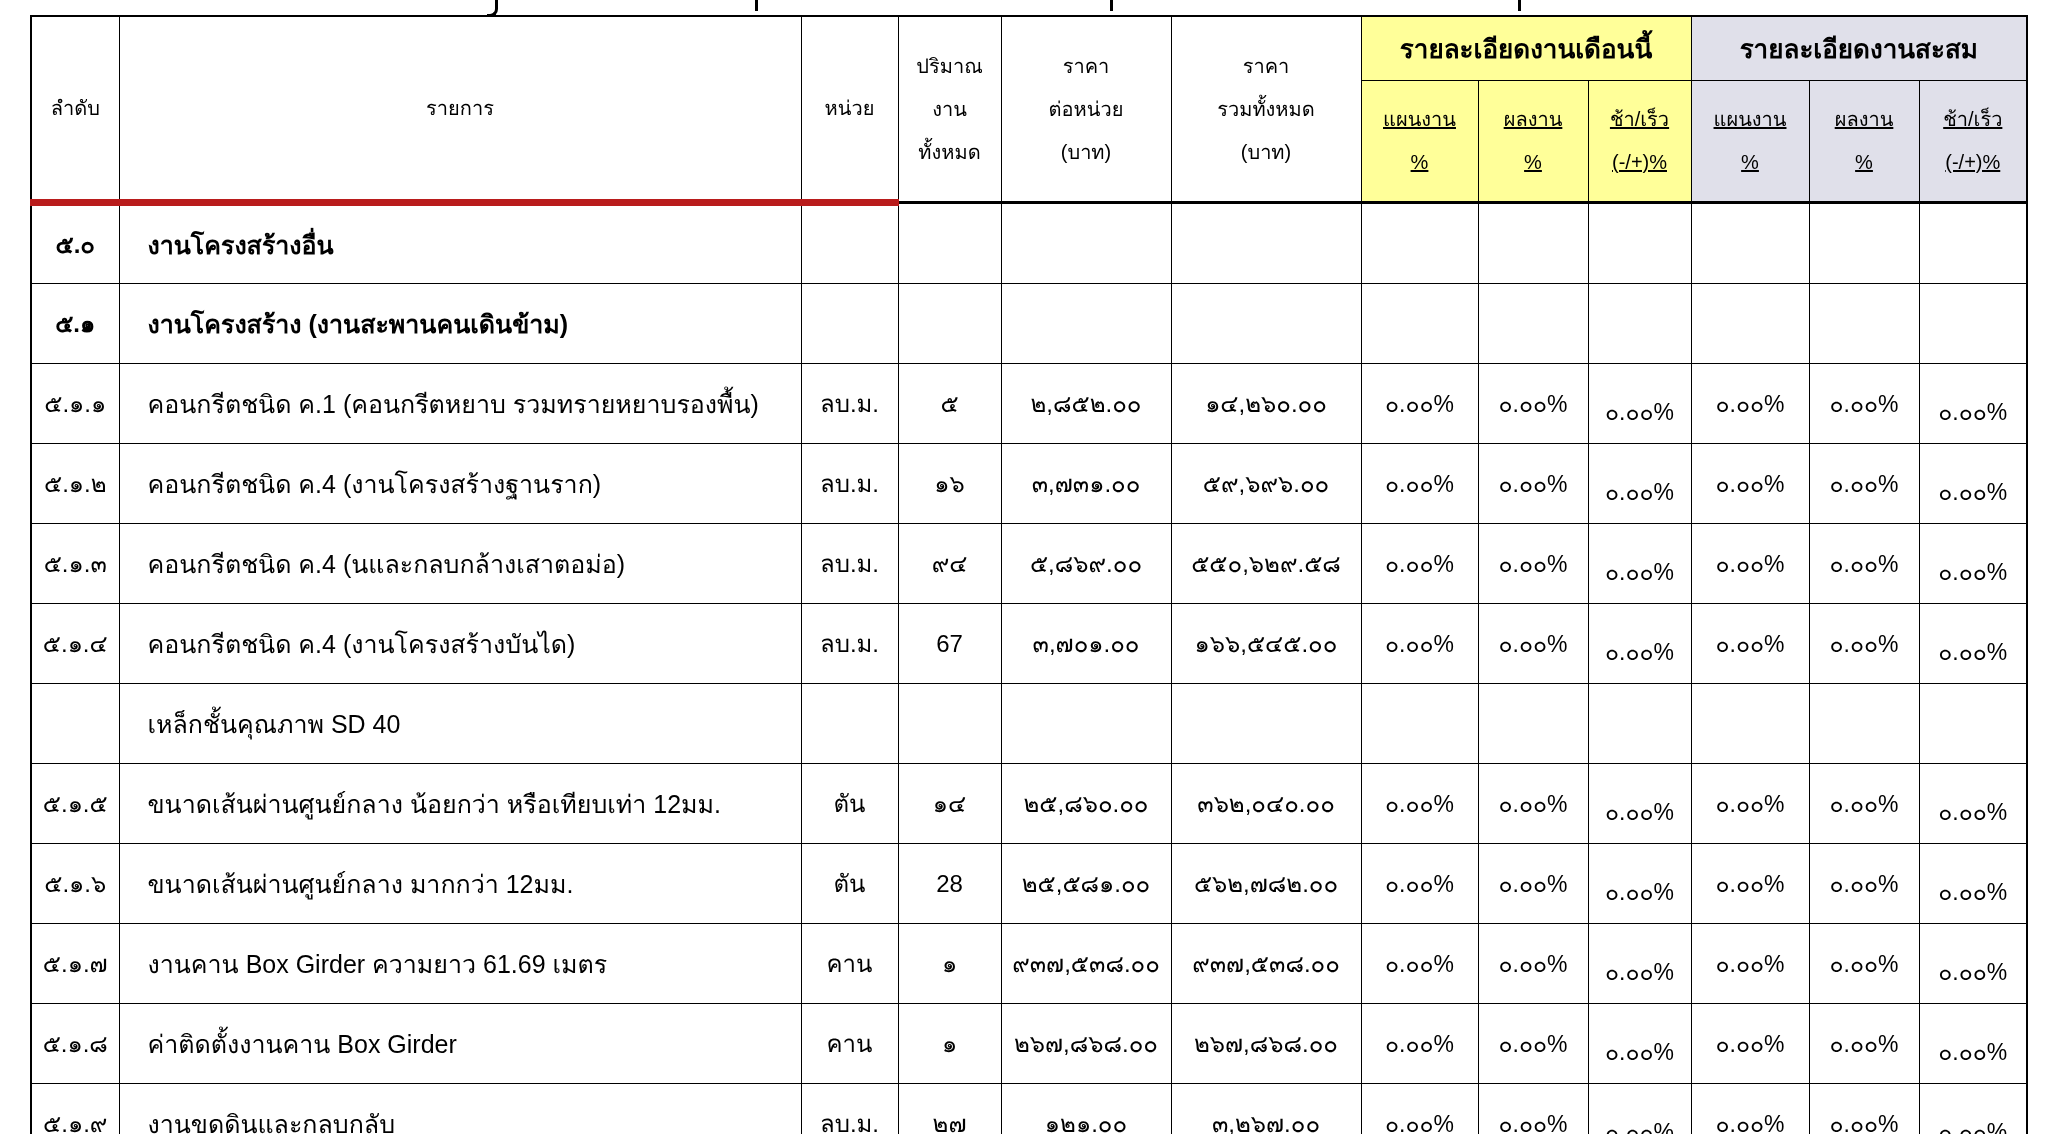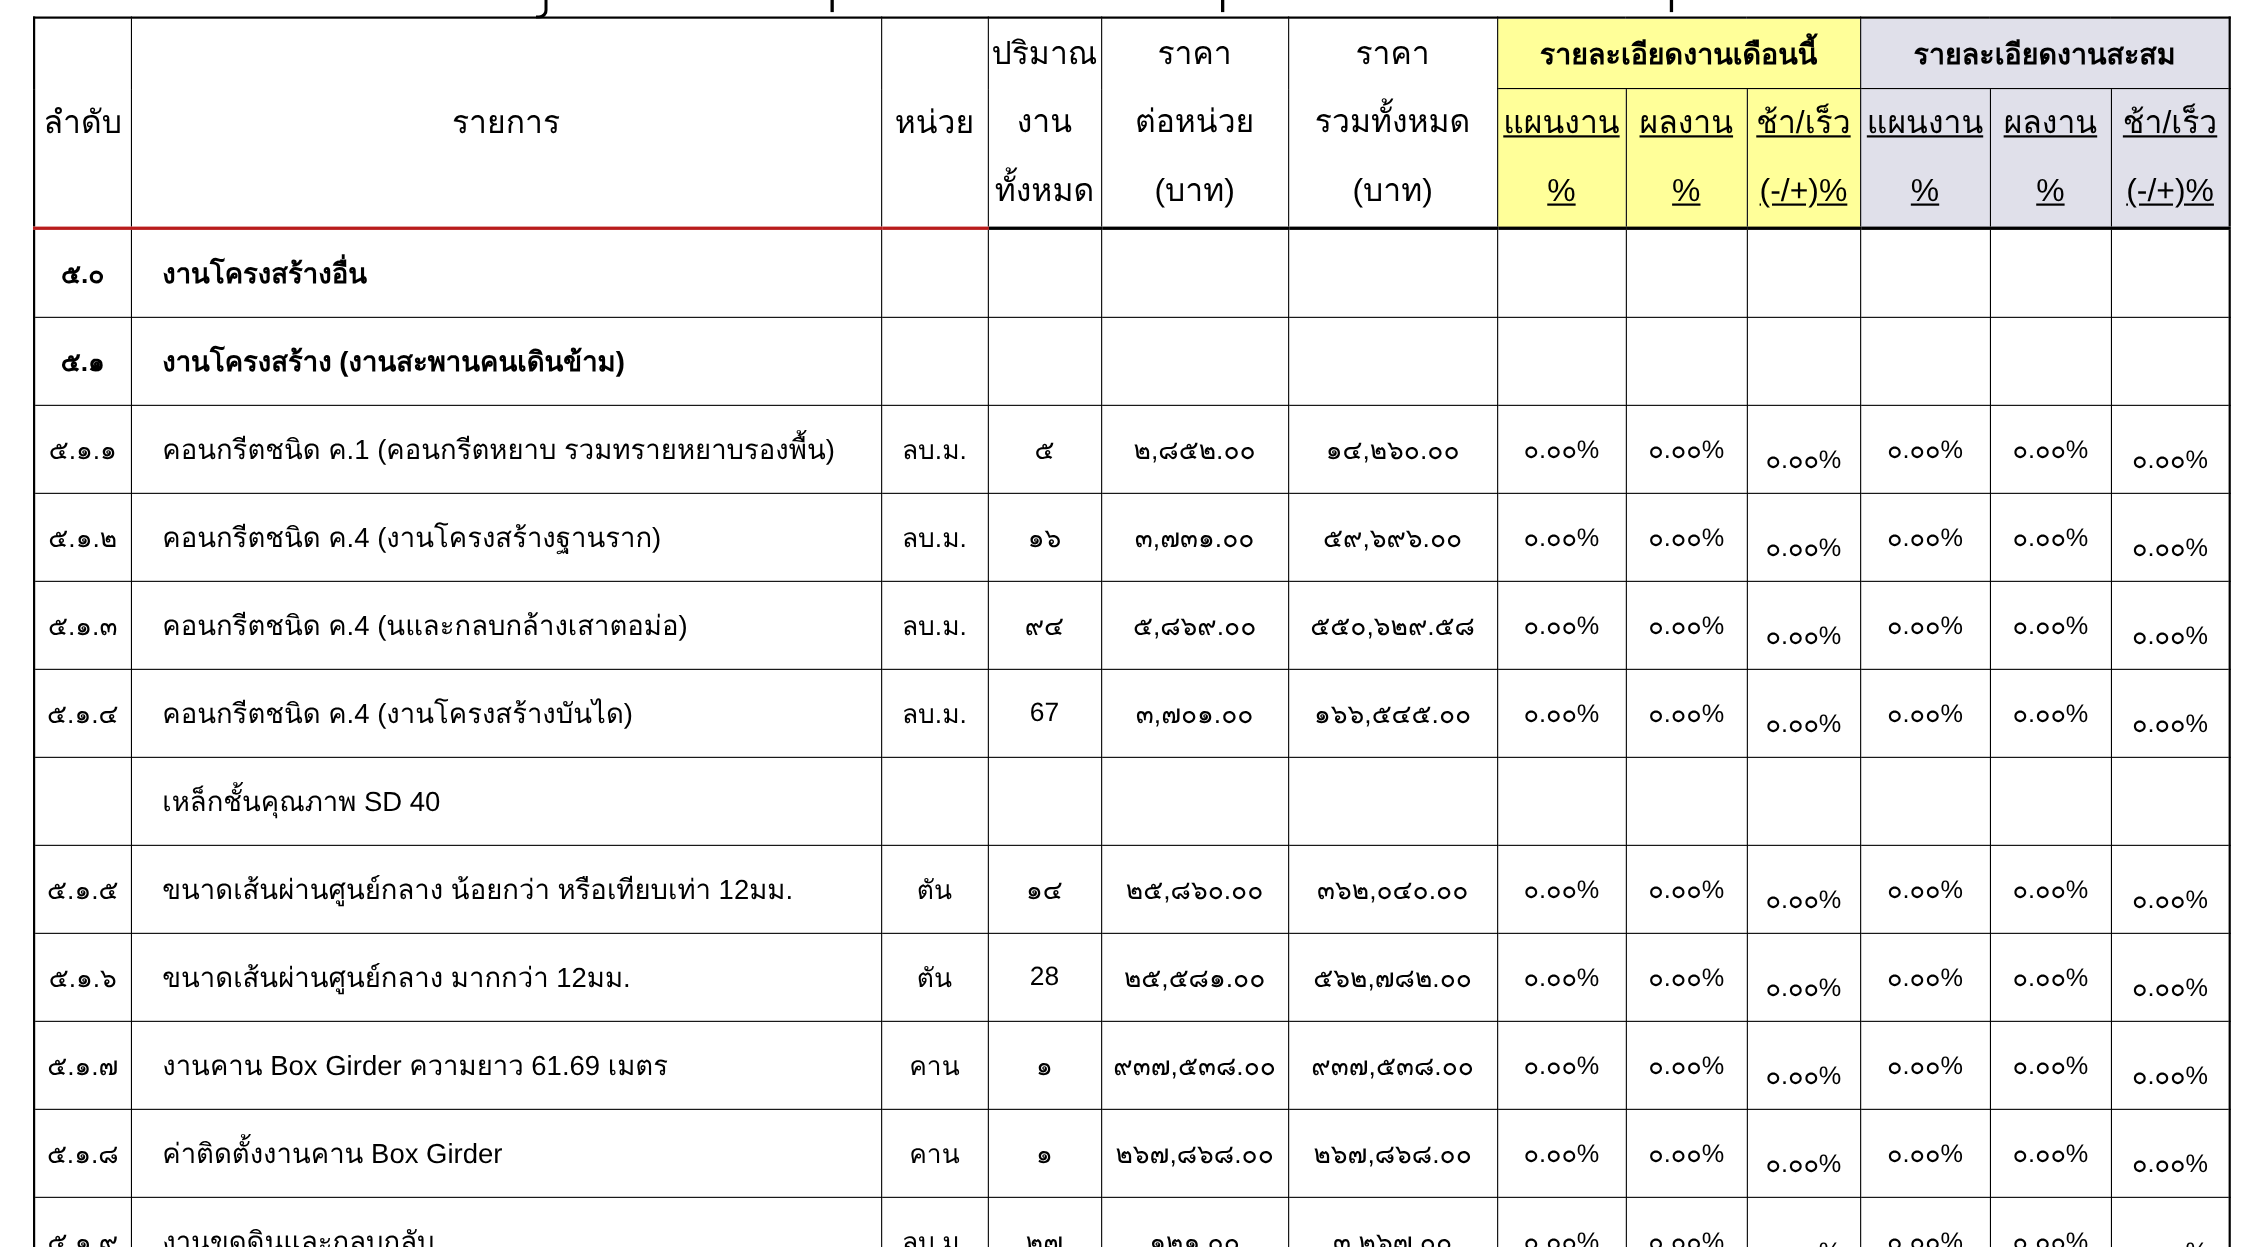--- a/index.html
+++ b/index.html
@@ -44,24 +44,24 @@
     border: 1px solid #000;
     padding: 0;
     font-weight: normal;
     text-align: center;
     vertical-align: middle;
     overflow: hidden;
   }
 
   thead tr.group-row th { height: 63px; }
   thead tr.sub-row th { height: 120px; text-decoration: underline; }
-  thead th { font-size: 29px; }
+  thead th { font-size: 20px; }
   thead tr.sub-row th,
   thead th.multi { border-bottom: 3px solid #000; }
-  thead th { border-bottom: 3px solid #b91c1c; }
+  thead th { border-bottom: 7px solid #b91c1c; }
   thead tr.group-row th.group { border-bottom: 1px solid #000; }
 
   .multi { white-space: pre-line; line-height: 2.15; }
 
   th.group { font-weight: bold; font-size: 26px; }
 
   th.bg-month, td.bg-month { background: var(--month-bg, #ffff99); }
   th.bg-cum,  td.bg-cum  { background: var(--cum-bg, #e0e0ea); }
 
   tbody td { height: 66px; font-size: 24px; }

